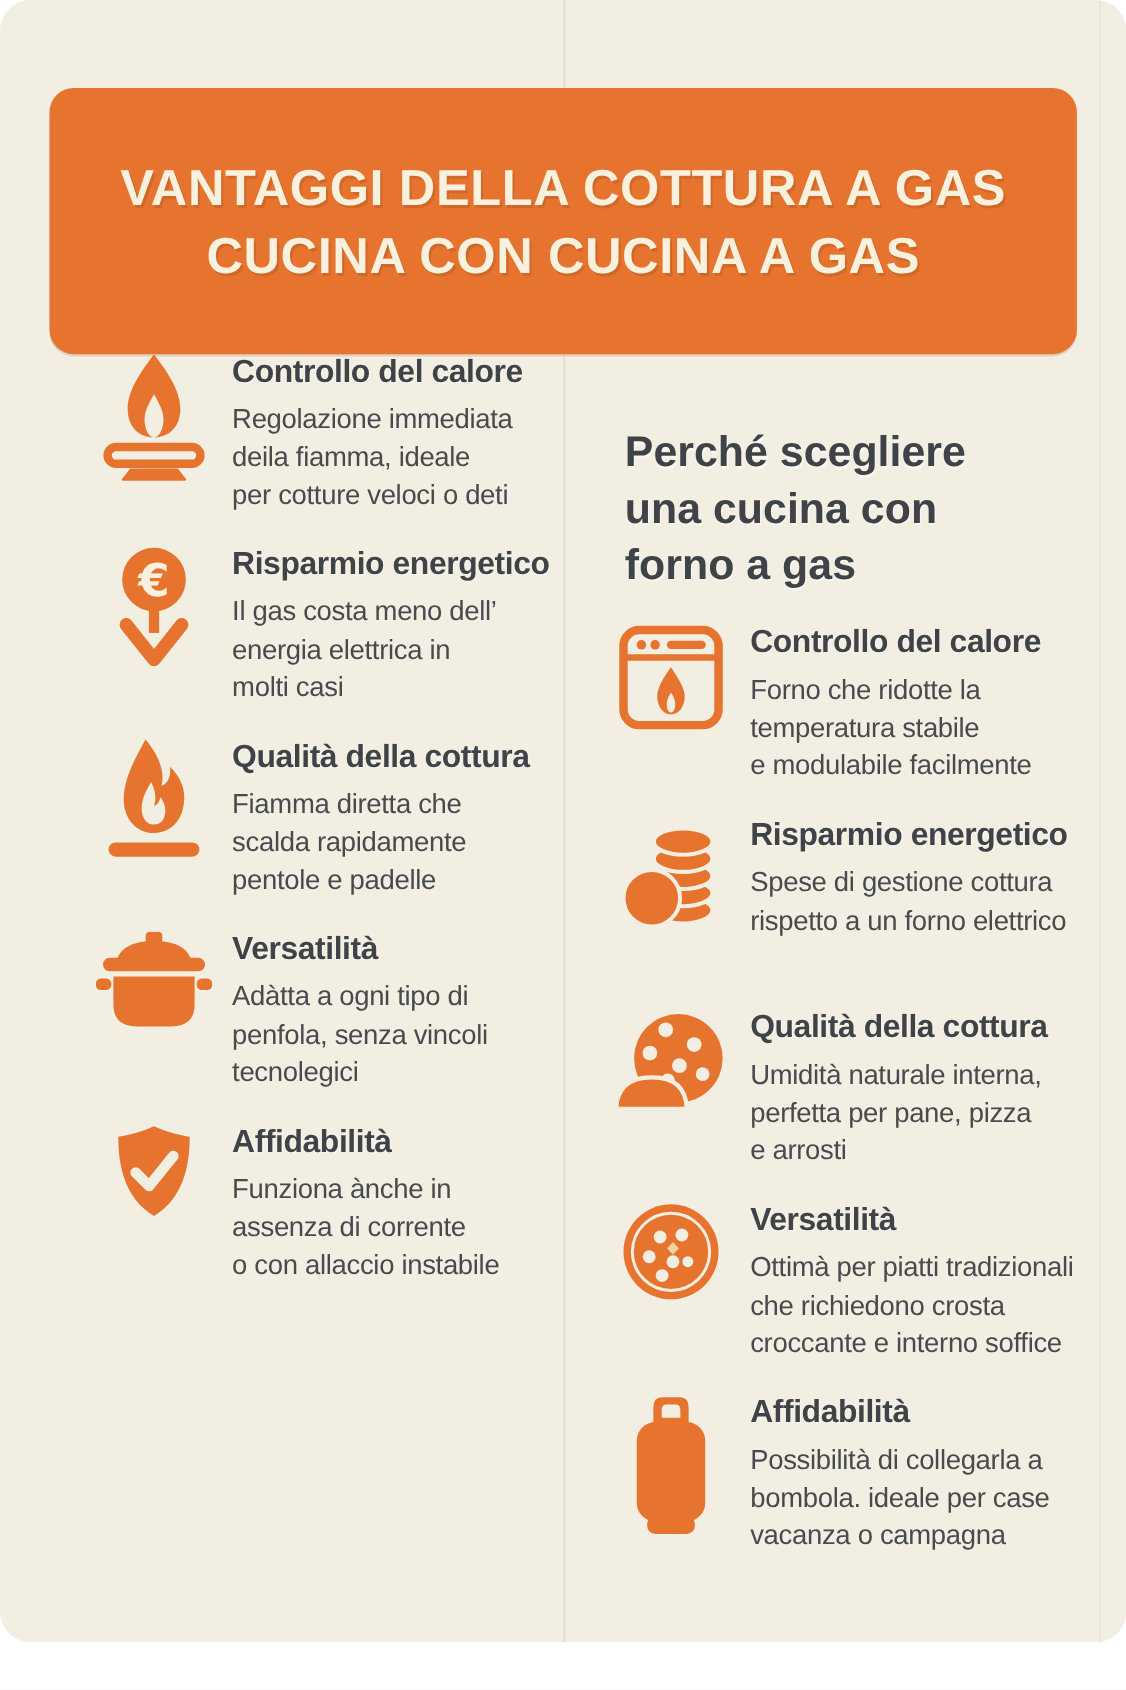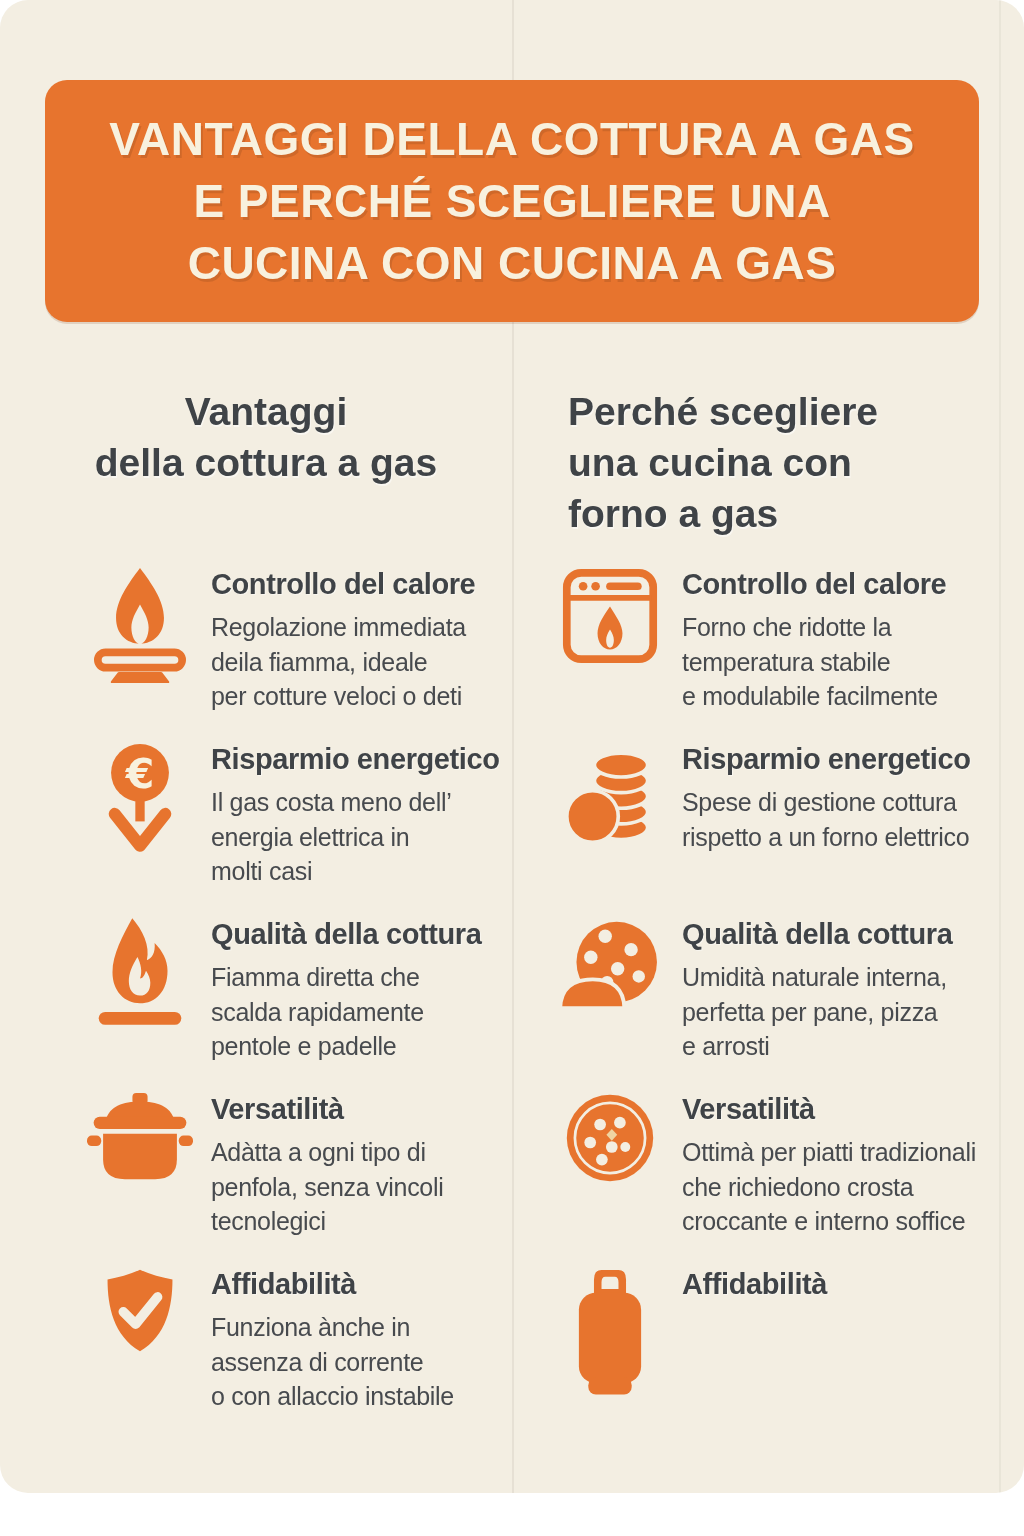--- a/index.html
+++ b/index.html
@@ -74,29 +74,26 @@
 </style>
 </head>
 <body>
 
 <div class="page">
   <div class="fold center"></div>
   <div class="fold right"></div>
 
   <div class="header">
     <div class="line">VANTAGGI DELLA COTTURA A GAS</div>
-    <div class="line">E PERCHÉ SCEGLIERE UNA</div>
     <div class="line">CUCINA CON CUCINA A GAS</div>
   </div>
 
   <div class="content">
 
     <div class="col left">
-      <div class="col-title">Vantaggi
-della cottura a gas</div>
 
       <div class="item">
         <div class="icon-box">
           <svg width="96" height="115" viewBox="0 0 100 120">
             <path class="o" fill-rule="evenodd" d="M50 0 C38 16 25 34 25 52 C25 69 36 79 50 79 C64 79 75 69 75 52 C75 34 62 16 50 0 Z M50 38 C45 47 41 54 41 62 C41 71 45 79 50 79 C55 79 59 71 59 62 C59 54 55 47 50 38 Z"></path>
             <rect class="so" x="6" y="88" width="88" height="16" rx="8" stroke-width="8"></rect>
             <path class="o" d="M28 110 H72 L79 119 H21 Z" stroke="var(--orange)" stroke-width="3" stroke-linejoin="round"></path>
           </svg>
         </div>
         <div class="item-text">
@@ -264,18 +261,21 @@
       <div class="item">
         <div class="icon-box">
           <svg width="66" height="140" viewBox="0 0 70 148">
             <path class="o" fill-rule="evenodd" d="M26 2 H44 Q52 2 52 12 V28 H18 V12 Q18 2 26 2 Z M30 9 H40 Q44 9 44 15 V22 H26 V15 Q26 9 30 9 Z"></path>
             <rect class="o" x="2" y="26" width="66" height="96" rx="18"></rect>
             <rect class="o" x="12" y="116" width="46" height="18" rx="8"></rect>
           </svg>
         </div>
         <div class="item-text">
           <div class="item-title">Affidabilità</div>
+          <div class="item-body">Possibilità di collegarla a
+bombola. ideale per case
+vacanza o campagna</div>
         </div>
       </div>
     </div>
 
   </div>
 </div>
 
 </body></html>

